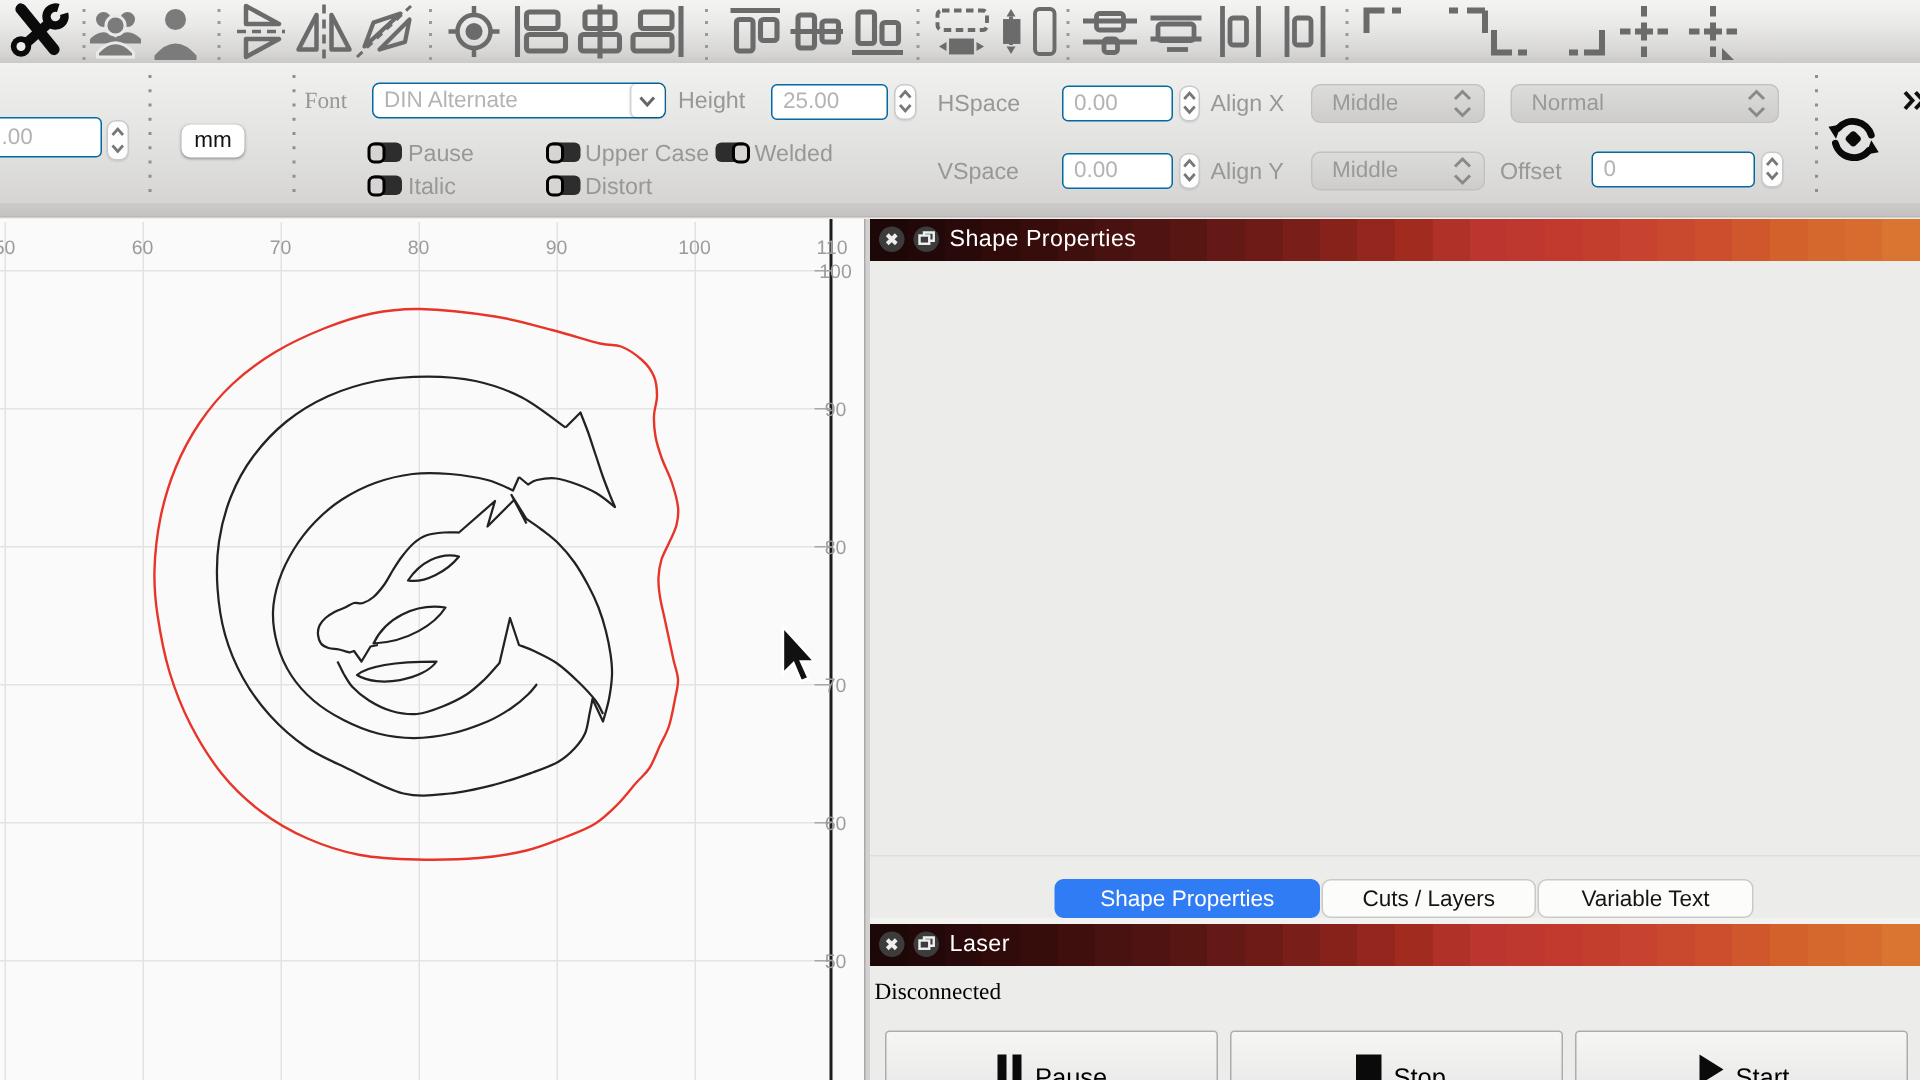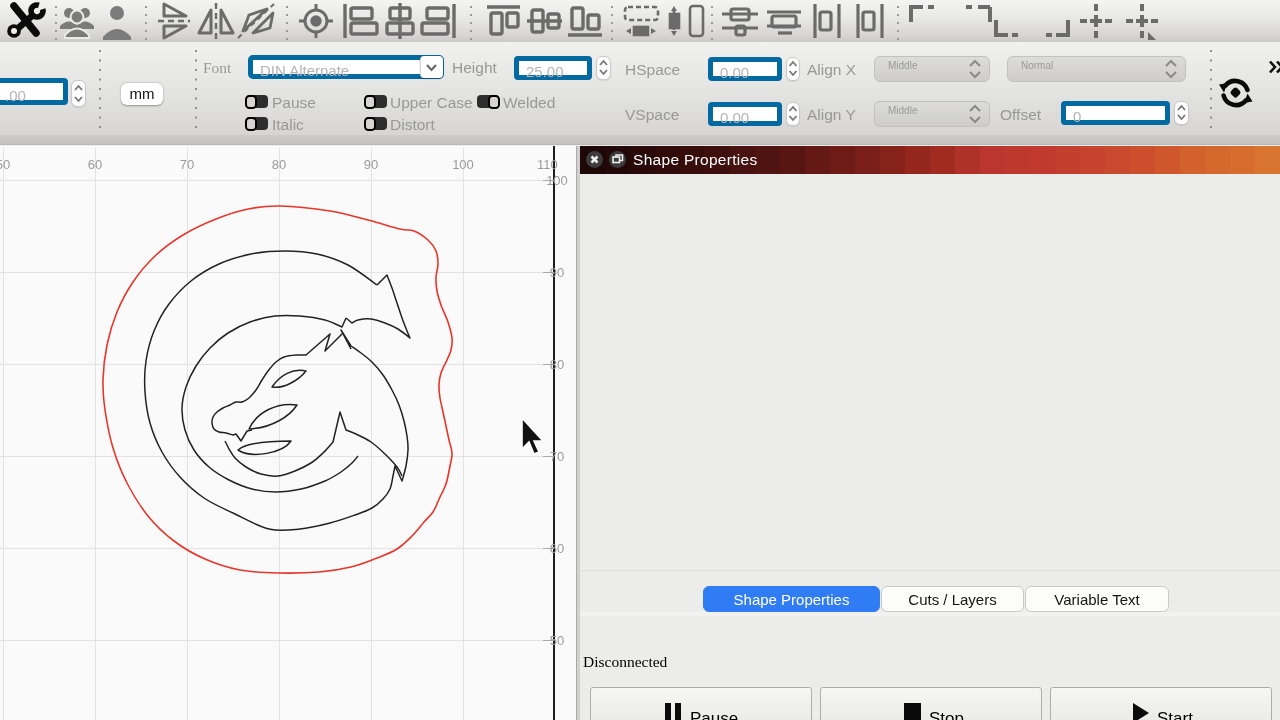--- a/index.html
+++ b/index.html
@@ -9,26 +9,26 @@
 
   
   #tb1 { left:0; top:0; width:1280px; height:43px;
     background:linear-gradient(#f4f4f3, #e9e9e8 40%, #d6d5d4 85%, #c9c9c8); border-bottom:1px solid #9f9f9e; }
   #tb2 { left:0; top:42px; width:1280px; height:93px;
     background:linear-gradient(#f1f1f0, #e3e3e2 55%, #d6d5d4); }
   #band { left:0; top:135px; width:1280px; height:10px;
     background:linear-gradient(#cccbca,#c3c2c1); border-bottom:1px solid #b9b8b7; }
 
   .lbl { position:absolute; color:#989898; font-size:15.5px; }
-  .inp { position:absolute; background:#fff; border:5px solid #0369a1; border-radius:4px;
+  .inp { position:absolute; background:#fff; border:1px solid #0369a1; border-radius:4px;
          color:#b4b4b4; font-size:15px; line-height:22px; padding-left:7px; }
   .stepper { position:absolute; width:15px; background:#fdfdfd; border:1px solid #c9c9c9;
          border-radius:6px; box-shadow:0 1px 1px rgba(0,0,0,.08); }
   .gcombo { position:absolute; background:linear-gradient(#dcdcdb,#cecdcc); border:1px solid #c2c1c0;
-         border-radius:6px; color:#9a9a9a; font-size:10px; }
+         border-radius:6px; color:#9a9a9a; font-size:15px; }
   .toggle { position:absolute; width:22px; height:13px; }
   .toggle .track { position:absolute; left:0; top:0; width:22px; height:13px; background:#2d2d2d; border-radius:4px; }
   .toggle .knob  { position:absolute; top:-0.5px; width:12px; height:14px; background:#d6d5d4;
                    border:2px solid #000; border-radius:4.5px; }
   .toggle.off .knob { left:-1px; }
   .toggle.on  .knob { left:11px; }
 
   
   #canvas { left:0; top:146px; width:576px; height:574px; background:#fafafa; }
   .gridv { position:absolute; top:2px; width:1px; height:572px; background:#e2e2e2; }
@@ -346,21 +346,21 @@
       <div class="gridh" style="top:310px;width:554px;"></div>
     <div class="gridh" style="top:402px;width:554px;"></div>
       <div class="gridh" style="top:494px;width:554px;"></div>
     <div id="vline"></div>
     <div class="rnum" style="left:-8px;top:11px;width:22px;text-align:center;">50</div>
     <div class="rnum" style="left:84px;top:11px;width:22px;text-align:center;">60</div>
     <div class="rnum" style="left:176px;top:11px;width:22px;text-align:center;">70</div>
     <div class="rnum" style="left:268px;top:11px;width:22px;text-align:center;">80</div>
     <div class="rnum" style="left:360px;top:11px;width:22px;text-align:center;">90</div>
     <div class="rnum" style="left:449px;top:11px;width:28px;text-align:center;">100</div>
-    <div class="rnum" style="left:537px;top:11px;width:28px;text-align:left;">110</div>
+    <div class="rnum" style="left:537px;top:11px;width:28px;text-align:right;">110</div>
     <div class="abs" style="left:543px;top:34px;width:11px;height:1px;background:#a8a8a8;"></div>
       <div class="abs" style="left:543px;top:126px;width:11px;height:1px;background:#a8a8a8;"></div>
       <div class="abs" style="left:543px;top:218px;width:11px;height:1px;background:#a8a8a8;"></div>
       <div class="abs" style="left:543px;top:310px;width:11px;height:1px;background:#a8a8a8;"></div>
       <div class="abs" style="left:543px;top:402px;width:11px;height:1px;background:#a8a8a8;"></div>
       <div class="abs" style="left:543px;top:494px;width:11px;height:1px;background:#a8a8a8;"></div>
     <div class="rnum" style="left:543px;top:27px;width:28px;text-align:center;">100</div>
     <div class="rnum" style="left:546px;top:119px;width:22px;text-align:center;">90</div>
     <div class="rnum" style="left:546px;top:211px;width:22px;text-align:center;">80</div>
     <div class="rnum" style="left:546px;top:303px;width:22px;text-align:center;">70</div>
@@ -398,20 +398,30 @@
           </svg></div>
       <div class="ttl">Shape Properties</div>
     </div>
     <div class="abs" style="left:4px;top:424px;width:700px;height:1px;background:#dededd;"></div>
     <div class="abs" style="left:4px;top:466px;width:700px;height:4px;background:#f2f2f1;"></div>
     <div class="tabs">
       <div class="tab sel" style="left:127px;top:440px;width:177px;">Shape Properties</div>
       <div class="tab" style="left:305px;top:440px;width:143px;">Cuts / Layers</div>
       <div class="tab" style="left:449px;top:440px;width:144px;">Variable Text</div>
     </div>
+    <div class="tbar" style="top:470px;">
+      <div class="cbtn" style="left:6px;"><svg width="17" height="17">
+            <path d="M5.5,5.5 l6,6 M11.5,5.5 l-6,6" stroke="#efefef" stroke-width="2.6"></path>
+          </svg></div>
+      <div class="cbtn" style="left:29px;"><svg width="17" height="17">
+            <rect x="4" y="6" width="6.5" height="5.5" fill="none" stroke="#efefef" stroke-width="1.6"></rect>
+            <path d="M7,6 v-2 h6.5 v5.5 h-2.5" fill="none" stroke="#efefef" stroke-width="1.6"></path>
+          </svg></div>
+      <div class="ttl">Laser</div>
+    </div>
     <div class="abs" style="left:7px;top:507px;font-size:15.5px;color:#000;font-family:Liberation Serif, serif;">Disconnected</div>
     <div class="bbtn" style="left:14px;width:222px;"></div>
     <div class="bbtn" style="left:244px;width:222px;"></div>
     <div class="bbtn" style="left:474px;width:222px;"></div>
     <svg class="abs" style="left:0;top:541px;" width="704" height="33" viewBox="0 0 704 33">
       <g fill="#0a0a0a">
         <rect x="89" y="16" width="6" height="20"></rect>
           <rect x="99" y="16" width="6" height="20"></rect>
         <rect x="328" y="16" width="17" height="20"></rect>
         <path d="M557,16 l16,10 -16,10 z"></path>

